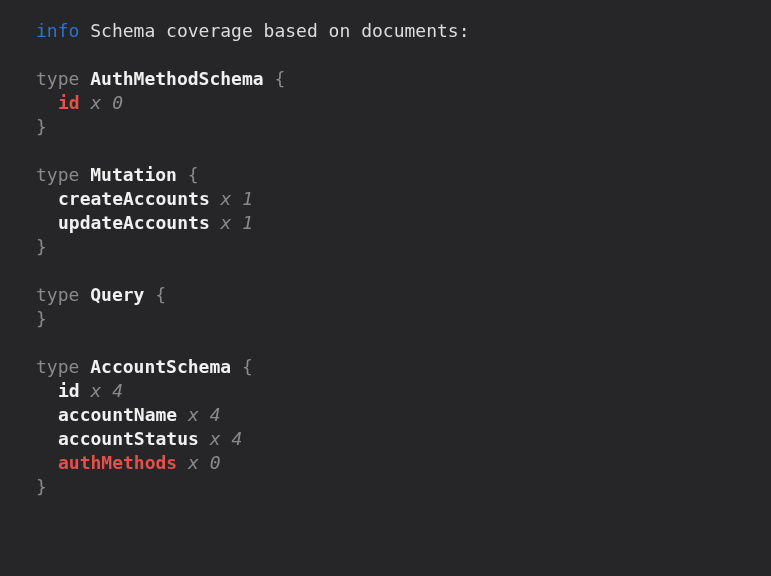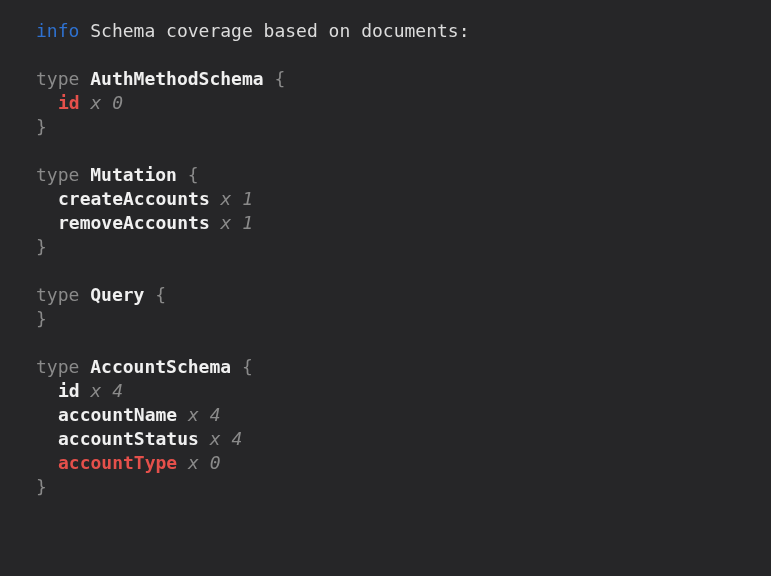--- a/index.html
+++ b/index.html
@@ -44,30 +44,30 @@
   <div class="line"></div>
 
   <div class="line"><span class="kw">type</span> <span class="type-name">AuthMethodSchema</span> <span class="brace">{</span></div>
   <div class="line field"><span class="field-name uncovered">id</span> <span class="coverage">x 0</span></div>
   <div class="line"><span class="brace">}</span></div>
 
   <div class="line"></div>
 
   <div class="line"><span class="kw">type</span> <span class="type-name">Mutation</span> <span class="brace">{</span></div>
   <div class="line field"><span class="field-name">createAccounts</span> <span class="coverage">x 1</span></div>
-  <div class="line field"><span class="field-name">removeAccounts</span> <span class="coverage">x 1</span></div>
+  <div class="line field"><span class="field-name">updateAccounts</span> <span class="coverage">x 1</span></div>
   <div class="line"><span class="brace">}</span></div>
 
   <div class="line"></div>
 
   <div class="line"><span class="kw">type</span> <span class="type-name">Query</span> <span class="brace">{</span></div>
   <div class="line"><span class="brace">}</span></div>
 
   <div class="line"></div>
 
   <div class="line"><span class="kw">type</span> <span class="type-name">AccountSchema</span> <span class="brace">{</span></div>
   <div class="line field"><span class="field-name">id</span> <span class="coverage">x 4</span></div>
   <div class="line field"><span class="field-name">accountName</span> <span class="coverage">x 4</span></div>
   <div class="line field"><span class="field-name">accountStatus</span> <span class="coverage">x 4</span></div>
-  <div class="line field"><span class="field-name uncovered">accountType</span> <span class="coverage">x 0</span></div>
+  <div class="line field"><span class="field-name uncovered">authMethods</span> <span class="coverage">x 0</span></div>
   <div class="line"><span class="brace">}</span></div>
 
 </div>
 
 </body></html>

